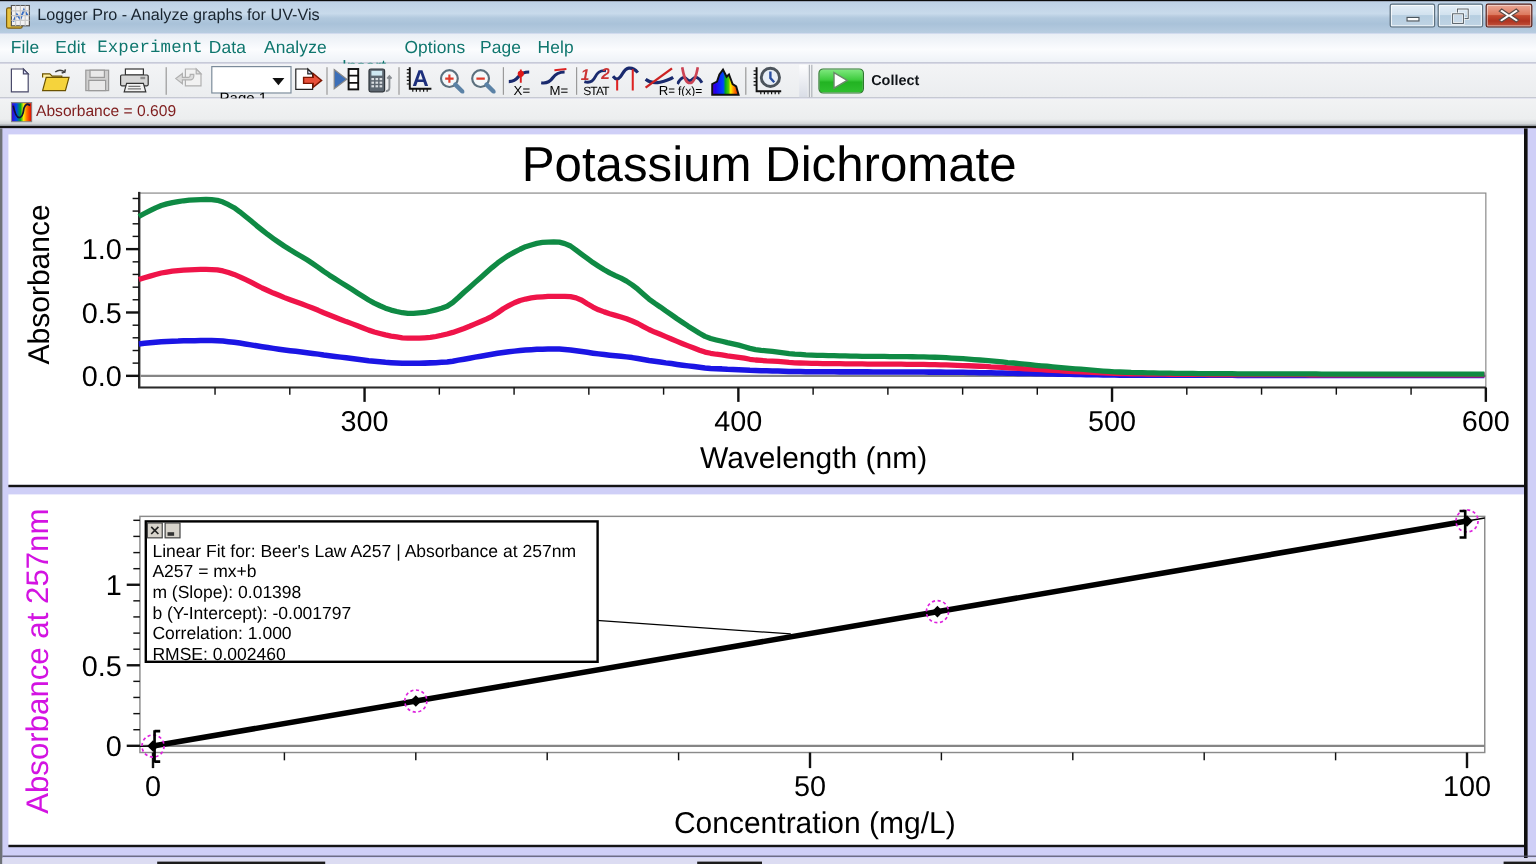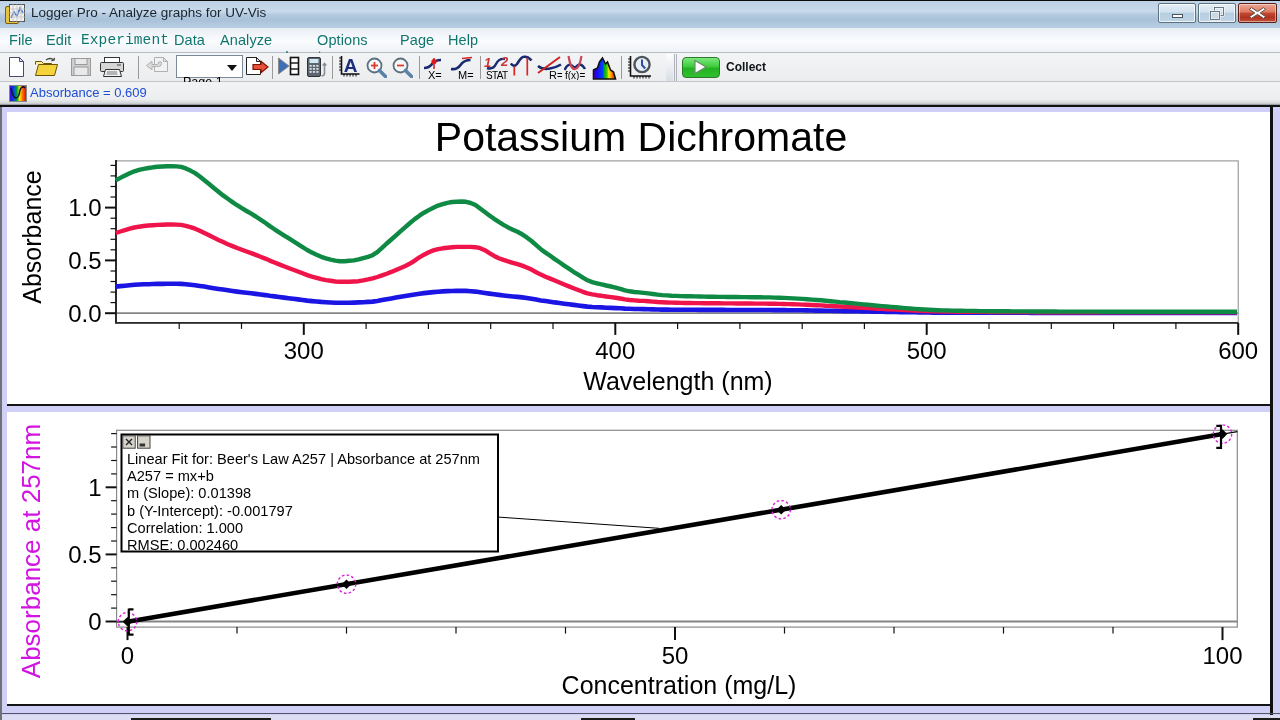--- a/index.html
+++ b/index.html
@@ -38,21 +38,21 @@
 <svg class="abs" style="left:1248px;top:6px" width="19" height="14" viewBox="0 0 19 14">
 <path d="M3.4 1.6 L9.5 5.6 L15.6 1.6 L17.6 3.4 L12.2 7 L17.6 10.6 L15.6 12.4 L9.5 8.4 L3.4 12.4 L1.4 10.6 L6.8 7 L1.4 3.4 Z" fill="#fdfdfd" stroke="#5b4a46" stroke-width="1"></path>
 </svg>
 <div class="abs" style="left:0;top:28px;width:1280px;height:25px;background:linear-gradient(180deg,#e9eef5 0%,#fbfcfe 55%,#eef2f7 100%);border-bottom:1px solid #b9bdc3;"></div>
 <div class="mi" style="left:9px;top:28px;">File</div>
 <div class="mi" style="left:46px;top:28px;">Edit</div>
 <div class="mi" style="left:81px;top:28px;font-family:Liberation Mono, monospace;">Experiment</div>
 <div class="mi" style="left:174px;top:28px;">Data</div>
 <div class="mi" style="left:220px;top:28px;">Analyze</div>
 <div class="mi" style="left:285px;top:28px;margin-top:16px;">Insert</div>
-<div class="mi" style="left:317px;top:28px;">Options</div>
+<div class="mi" style="left:337px;top:28px;">Options</div>
 <div class="mi" style="left:400px;top:28px;">Page</div>
 <div class="mi" style="left:448px;top:28px;">Help</div>
 <div class="abs" style="left:0;top:53px;width:1280px;height:29px;background:linear-gradient(180deg,#f3f4f6 0%,#ebedef 100%);border-bottom:1px solid #c2c6ca;"></div>
 <div class="sep" style="left:138px;"></div>
 <div class="sep" style="left:272px;"></div>
 <div class="sep" style="left:332px;"></div>
 <div class="sep" style="left:419px;"></div>
 <div class="sep" style="left:480px;"></div>
 <div class="sep" style="left:620.5px;"></div>
 <div class="abs" style="left:666px;top:54px;width:6.5px;height:27px;background:linear-gradient(180deg,#fdfdfe,#d9dde6);"></div>
@@ -227,21 +227,21 @@
           <stop offset="0.25" stop-color="#0044ee"></stop>
           <stop offset="0.45" stop-color="#00aa22"></stop>
 <stop offset="0.6" stop-color="#ffee00"></stop>
           <stop offset="0.75" stop-color="#ff7700"></stop>
           <stop offset="1" stop-color="#dd0000"></stop>
 </linearGradient>
       </defs>
 <rect x="0.5" y="0.5" width="17" height="16" fill="url(#rb2)" stroke="#888"></rect>
 <path d="M2 3 q2 10 5 10 t4 -8 q2 -5 5 -2" fill="none" stroke="#10103a" stroke-width="1.5"></path>
 </svg>
-<div class="abs" style="left:30px;top:82px;height:21px;line-height:21px;font-size:13px;color:#1d4ed8;">Absorbance = 0.609</div>
+<div class="abs" style="left:30px;top:82px;height:21px;line-height:21px;font-size:13px;color:#7f1d1d;">Absorbance = 0.609</div>
 <div class="abs" style="left:0;top:104px;width:1280px;height:1px;background:#9aa0a6;"></div>
 <div class="abs" style="left:0;top:105px;width:1280px;height:2px;background:#121212;"></div>
 <div class="abs" style="left:0;top:107px;width:1280px;height:613px;background:#cfcff7;"></div>
 <div class="abs" style="left:0;top:107px;width:2px;height:613px;background:#6e7276;"></div>
 <div class="abs" style="left:7px;top:112px;width:1263px;height:292px;background:#ffffff;"></div>
 <div class="abs" style="left:7px;top:404px;width:1263px;height:2px;background:#141414;"></div>
 <div class="abs" style="left:7px;top:412px;width:1263px;height:292px;background:#ffffff;"></div>
 <div class="abs" style="left:7px;top:704px;width:1263px;height:2px;background:#141414;"></div>
 <div class="abs" style="left:1270px;top:107px;width:2.5px;height:613px;background:#101010;"></div>
 <div class="abs" style="left:2px;top:713px;width:1278px;height:1px;background:#55556a;"></div>

